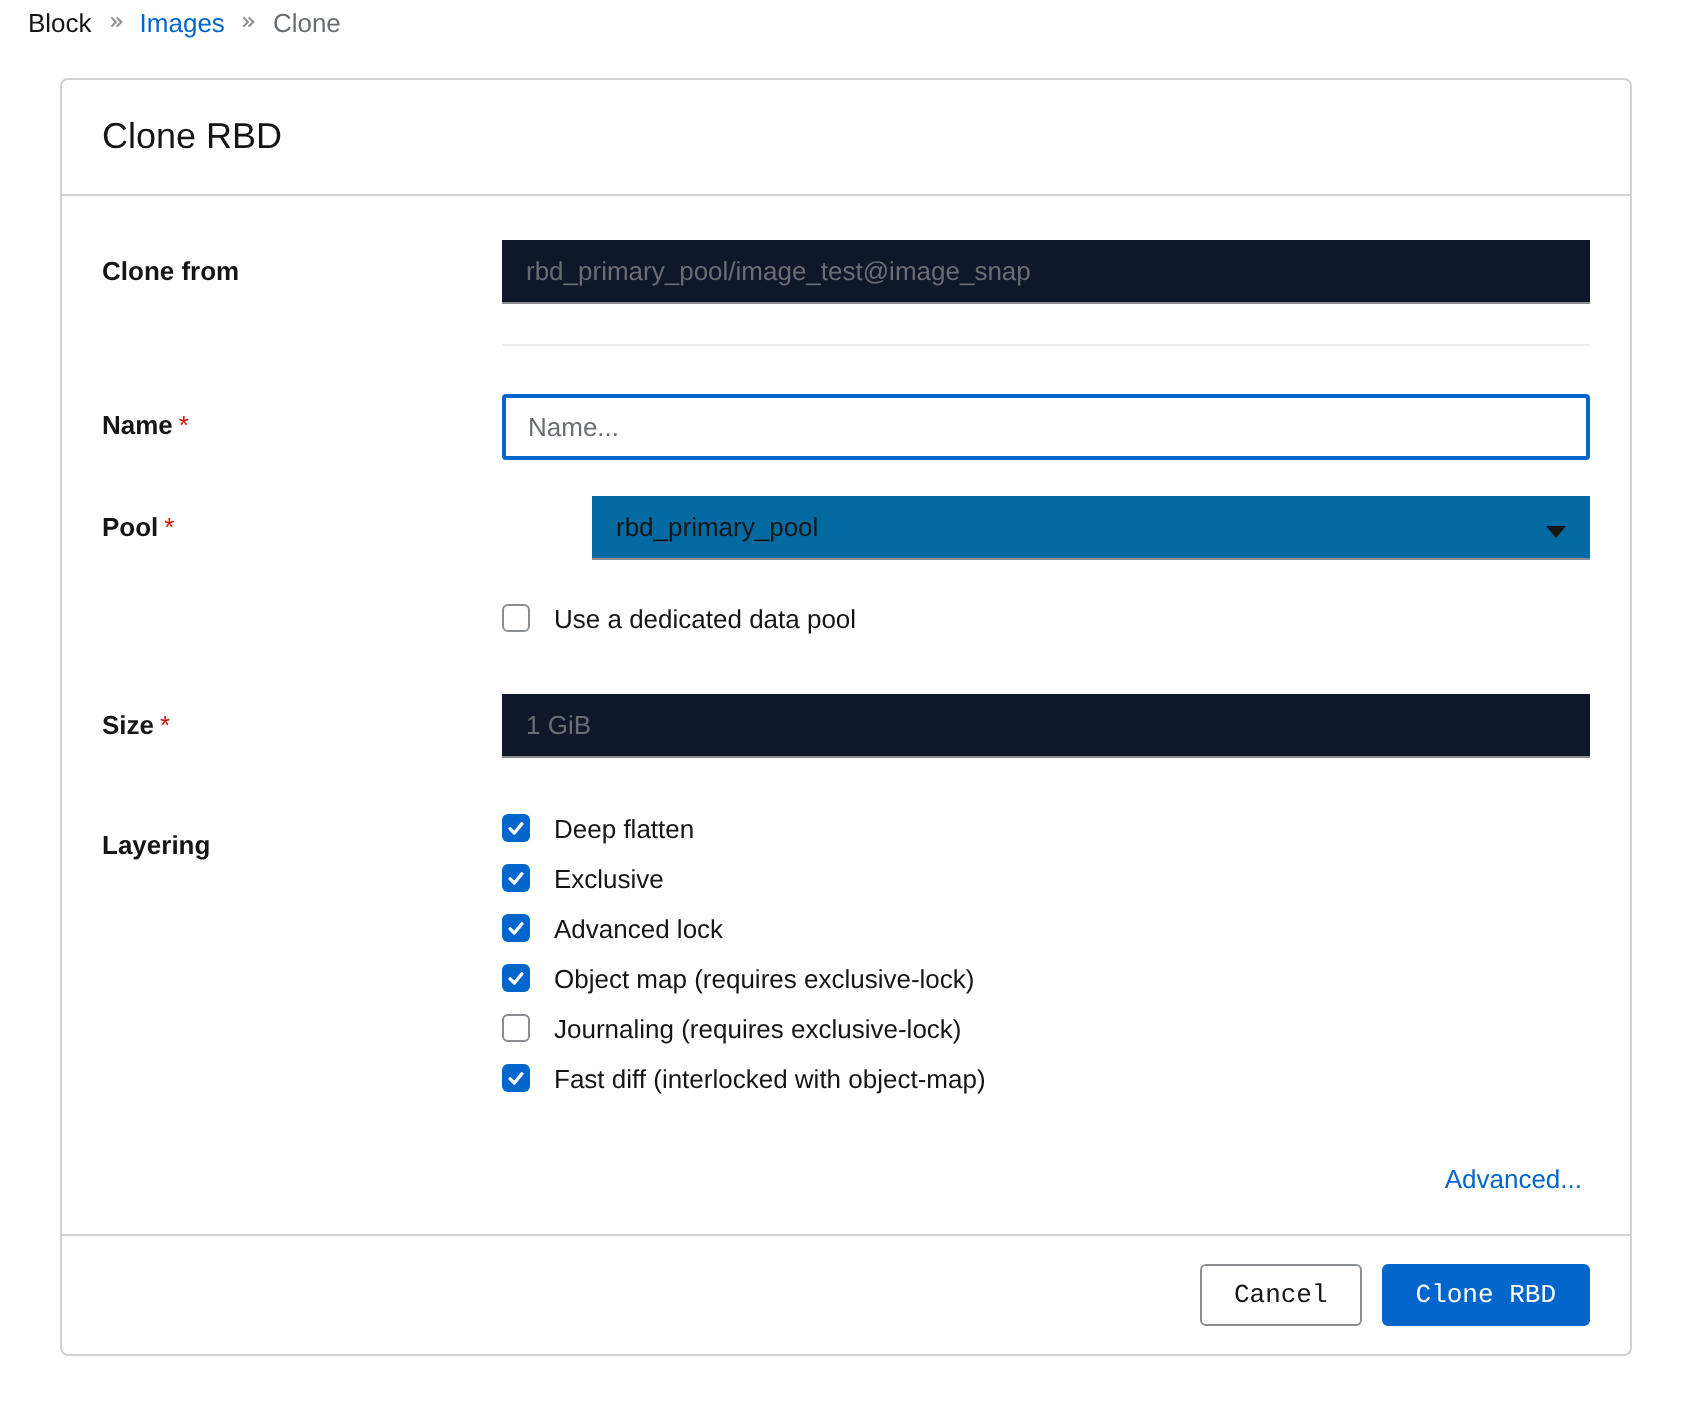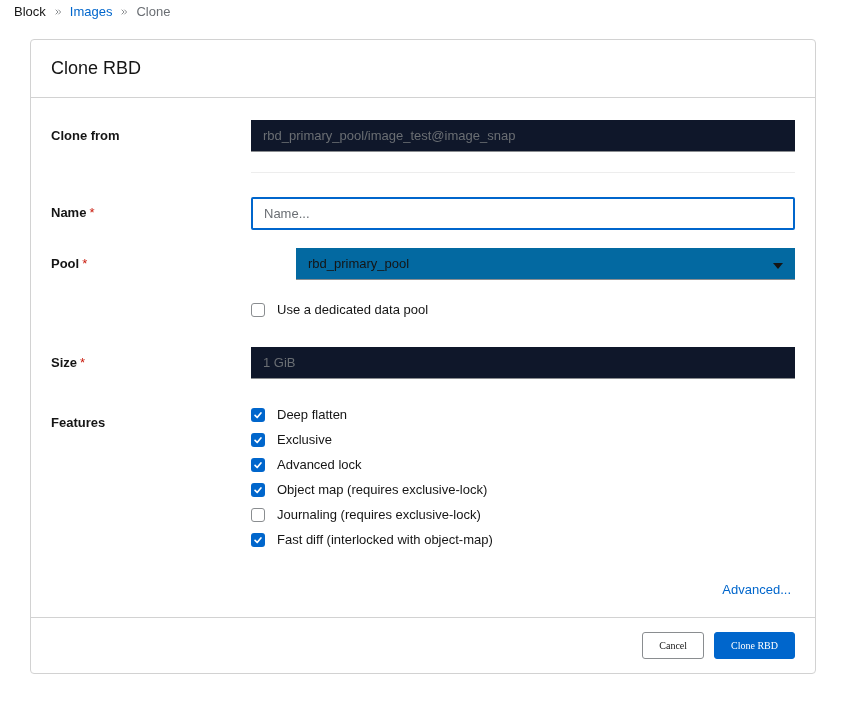--- a/index.html
+++ b/index.html
@@ -117,21 +117,21 @@
     }
     .select-caret {
       position: absolute;
       right: 12px;
       top: 50%;
       transform: translateY(-50%);
       pointer-events: none;
     }
     .checkbox-row {
       display: flex;
-      align-items: center;
+      align-items: flex-start;
       gap: 12px;
       margin-bottom: 10px;
     }
     .checkbox {
       width: 14px;
       height: 14px;
       border-radius: 3px;
       flex-shrink: 0;
       display: flex;
       align-items: center;
@@ -171,24 +171,24 @@
     }
     .card-footer {
       border-top: 1px solid #d2d2d2;
       padding: 14px 20px;
       display: flex;
       justify-content: flex-end;
       gap: 10px;
     }
     .btn {
       padding: 7px 16px;
-      font-size: 10px;
+      font-size: 13px;
       border-radius: 3px;
       cursor: pointer;
-      font-family: Liberation Serif, serif;
+      font-family: Liberation Mono, monospace;
     }
     .btn-secondary {
       background: #fff;
       border: 1px solid #8a8d90;
       color: #151515;
     }
     .btn-primary {
       background: #06c;
       border: 1px solid #06c;
       color: #fff;
@@ -273,21 +273,21 @@
     <div class="form-row" style="margin-bottom:28px;">
       <div class="col-label">
         <span>Size</span><span class="required-star">*</span>
       </div>
       <div class="col-control">
         <input type="text" class="input-disabled" disabled="" value="1 GiB" style="">
       </div>
     </div>
 
     <div class="form-row features-row">
-      <div class="col-label">Features</div>
+      <div class="col-label">Layering</div>
       <div class="col-control" id="features-container">
           <div class="checkbox-row">
             <div class="checkbox checked">
               <svg viewBox="0 0 24 24">
                 <path d="M5 13 L10 18 L19 7" stroke="#fff" stroke-width="4" fill="none" stroke-linecap="round" stroke-linejoin="round"></path>
               </svg>
             </div>
             <span class="checkbox-label">Deep flatten</span>
           </div>
           <div class="checkbox-row">

